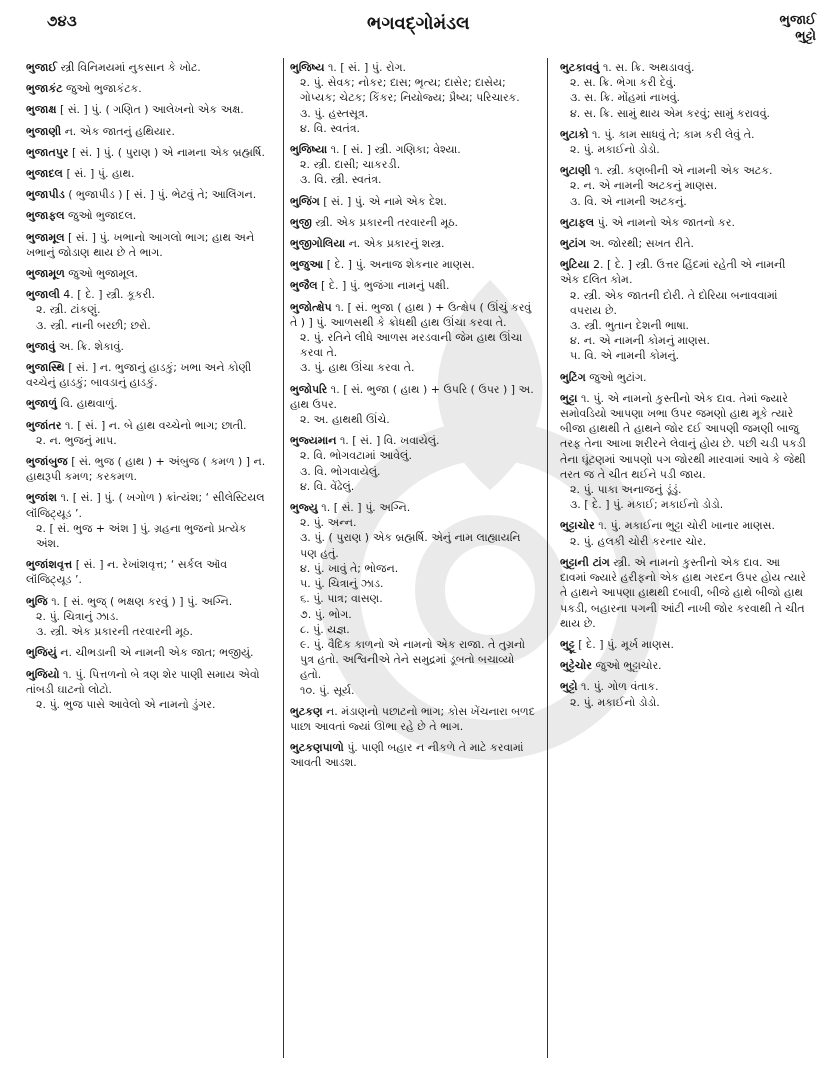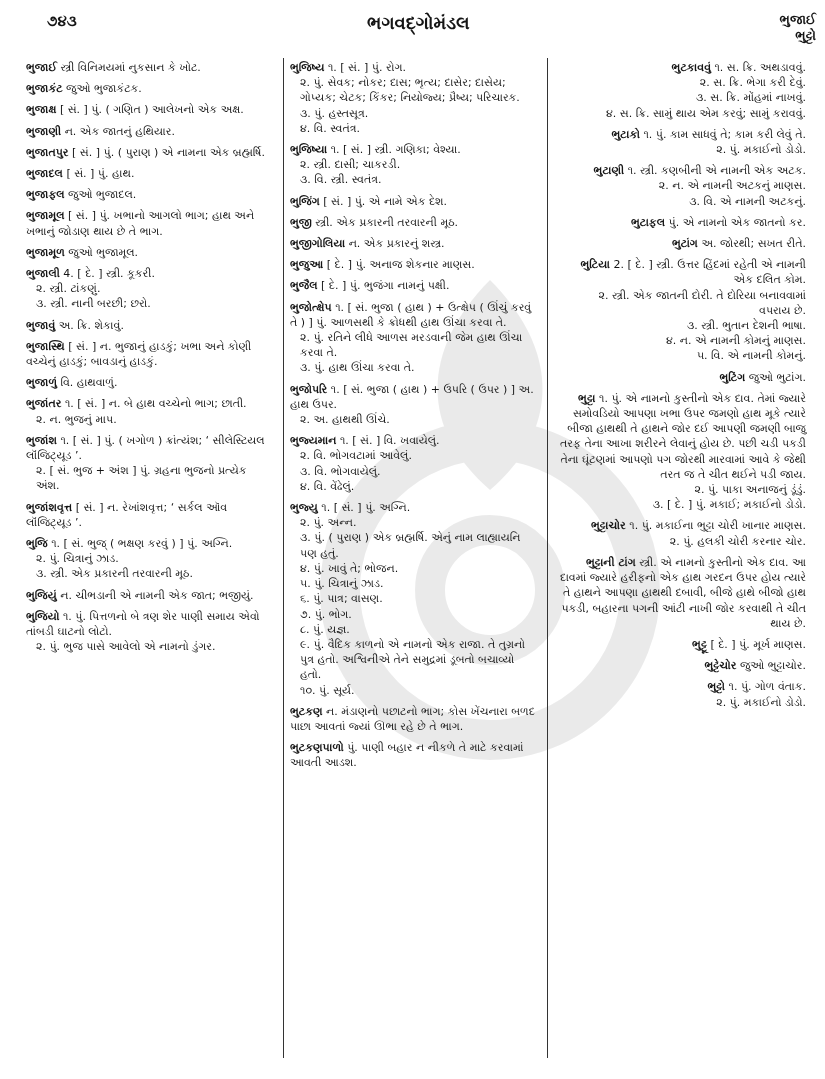--- a/index.html
+++ b/index.html
@@ -17,21 +17,21 @@
     position: absolute; left: 0; top: 0; width: 825px; height: 52px; margin-left: 17px;
   }
   .page-num { position: absolute; left: 30px; top: 12px; font-size: 15px; font-weight: bold; }
   .running-title { position: absolute; left: 350px; top: 12px; font-size: 18px; font-weight: bold; }
   .guide { position: absolute; right: 26px; top: 12px; font-size: 13px; font-weight: bold; text-align: right; line-height: 16px; }
   .col {
     position: absolute; top: 60px; font-size: 11px; line-height: 15.2px;
   }
   .col1 { left: 26px; width: 246px; }
   .col2 { left: 290px; width: 246px; }
-  .col3 { left: 560px; width: 246px; text-align: right; }
+  .col3 { left: 560px; width: 246px; }
   .rule { position: absolute; top: 58px; width: 1px; height: 1000px; background: #333; }
   .r1 { left: 283px; }
   .r2 { left: 547px; }
   .entry { margin: 0 0 6px 0; }
   .hw { font-weight: bold; }
   .sense { padding-left: 10px; display: block; }
   .first { display: inline; }
 </style>
 </head>
 <body>
@@ -54,28 +54,30 @@
 <div class="rule r1"></div>
 <div class="rule r2"></div>
 
 <div class="col col1">
     <div class="entry"><span class="hw">ભુજાઈ</span> <span class="first">સ્ત્રી વિનિમયમાં નુકસાન કે ખોટ.</span></div>
     <div class="entry"><span class="hw">ભુજાકંટ</span> <span class="first">જુઓ ભુજાકંટક.</span></div>
     <div class="entry"><span class="hw">ભુજાક્ષ</span> <span class="first">[ સં. ] પું. ( ગણિત ) આલેખનો એક અક્ષ.</span></div>
     <div class="entry"><span class="hw">ભુજાણી</span> <span class="first">ન. એક જાતનું હથિયાર.</span></div>
     <div class="entry"><span class="hw">ભુજાતપુર</span> <span class="first">[ સં. ] પું. ( પુરાણ ) એ નામના એક બ્રહ્મર્ષિ.</span></div>
     <div class="entry"><span class="hw">ભુજાદલ</span> <span class="first">[ સં. ] પું. હાથ.</span></div>
+    <div class="entry"><span class="hw">ભુજાપીડ</span> <span class="first">( ભુજાપીડ ) [ સં. ] પું. ભેટવું તે; આલિંગન.</span></div>
     <div class="entry"><span class="hw">ભુજાફલ</span> <span class="first">જુઓ ભુજાદલ.</span></div>
     <div class="entry"><span class="hw">ભુજામૂલ</span> <span class="first">[ સં. ] પું. ખભાનો આગલો ભાગ; હાથ અને ખભાનું જોડાણ થાય છે તે ભાગ.</span></div>
     <div class="entry"><span class="hw">ભુજામૂળ</span> <span class="first">જુઓ ભુજામૂલ.</span></div>
     <div class="entry"><span class="hw">ભુજાલી</span> <span class="first">4. [ દે. ] સ્ત્રી. કૂકરી.</span><span class="sense">૨. સ્ત્રી. ટાંકણું.</span><span class="sense">૩. સ્ત્રી. નાની બરછી; છરો.</span></div>
     <div class="entry"><span class="hw">ભુજાવું</span> <span class="first">અ. ક્રિ. શેકાવું.</span></div>
     <div class="entry"><span class="hw">ભુજાસ્થિ</span> <span class="first">[ સં. ] ન. ભુજાનું હાડકું; ખભા અને કોણી વચ્ચેનું હાડકું; બાવડાનું હાડકું.</span></div>
     <div class="entry"><span class="hw">ભુજાળું</span> <span class="first">વિ. હાથવાળું.</span></div>
     <div class="entry"><span class="hw">ભુજાંતર</span> <span class="first">૧. [ સં. ] ન. બે હાથ વચ્ચેનો ભાગ; છાતી.</span><span class="sense">૨. ન. ભુજનું માપ.</span></div>
+    <div class="entry"><span class="hw">ભુજાંબુજ</span> <span class="first">[ સં. ભુજ ( હાથ ) + અંબુજ ( કમળ ) ] ન. હાથરૂપી કમળ; કરકમળ.</span></div>
     <div class="entry"><span class="hw">ભુજાંશ</span> <span class="first">૧. [ સં. ] પું. ( ખગોળ ) ક્રાંત્યંશ; ‘ સીલેસ્ટિયલ લૉંજિટ્યૂડ ’.</span><span class="sense">૨. [ સં. ભુજ + અંશ ] પું. ગ્રહના ભુજનો પ્રત્યેક અંશ.</span></div>
     <div class="entry"><span class="hw">ભુજાંશવૃત્ત</span> <span class="first">[ સં. ] ન. રેખાંશવૃત્ત; ‘ સર્કલ ઑવ લૉંજિટ્યૂડ ’.</span></div>
     <div class="entry"><span class="hw">ભુજિ</span> <span class="first">૧. [ સં. ભુજ્ ( ભક્ષણ કરવું ) ] પું. અગ્નિ.</span><span class="sense">૨. પું. ચિત્રાનું ઝાડ.</span><span class="sense">૩. સ્ત્રી. એક પ્રકારની તરવારની મૂઠ.</span></div>
     <div class="entry"><span class="hw">ભુજિયું</span> <span class="first">ન. ચીભડાની એ નામની એક જાત; ભજીયું.</span></div>
     <div class="entry"><span class="hw">ભુજિયો</span> <span class="first">૧. પું. પિત્તળનો બે ત્રણ શેર પાણી સમાય એવો તાંબડી ઘાટનો લોટો.</span><span class="sense">૨. પું. ભુજ પાસે આવેલો એ નામનો ડુંગર.</span></div>
   </div>
 <div class="col col2">
     <div class="entry"><span class="hw">ભુજિષ્ય</span> <span class="first">૧. [ સં. ] પું. રોગ.</span><span class="sense">૨. પું. સેવક; નોકર; દાસ; ભૃત્ય; દાસેર; દાસેય; ગોપ્યક; ચેટક; કિંકર; નિયોજ્ય; પ્રૈષ્ય; પરિચારક.</span><span class="sense">૩. પું. હસ્તસૂત્ર.</span><span class="sense">૪. વિ. સ્વતંત્ર.</span></div>
     <div class="entry"><span class="hw">ભુજિષ્યા</span> <span class="first">૧. [ સં. ] સ્ત્રી. ગણિકા; વેશ્યા.</span><span class="sense">૨. સ્ત્રી. દાસી; ચાકરડી.</span><span class="sense">૩. વિ. સ્ત્રી. સ્વતંત્ર.</span></div>
     <div class="entry"><span class="hw">ભુજિંગ</span> <span class="first">[ સં. ] પું. એ નામે એક દેશ.</span></div>

